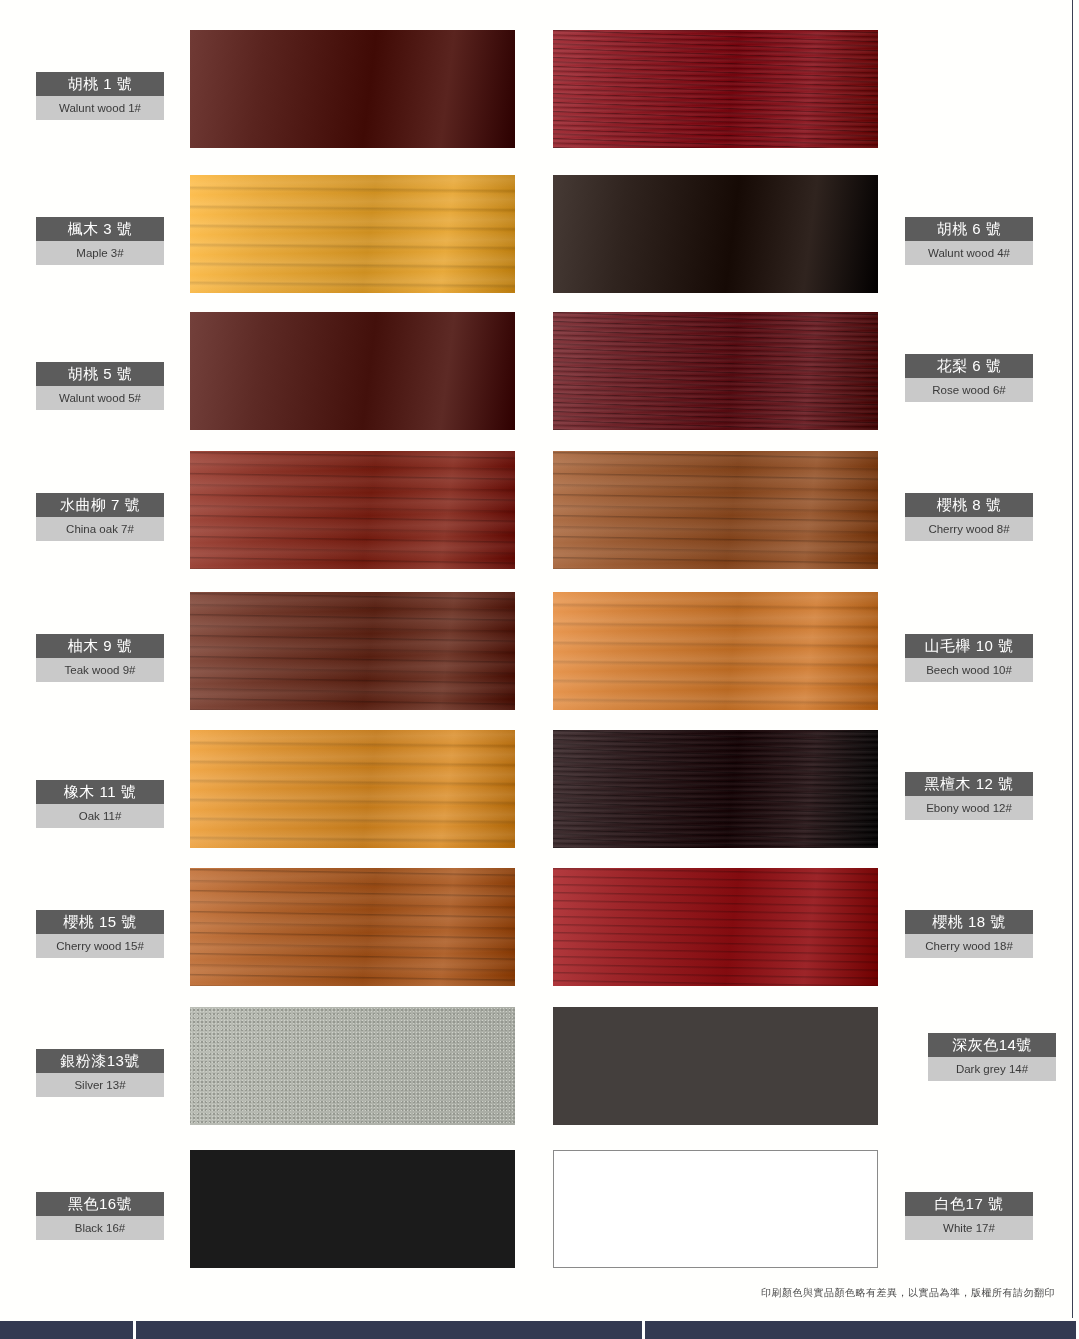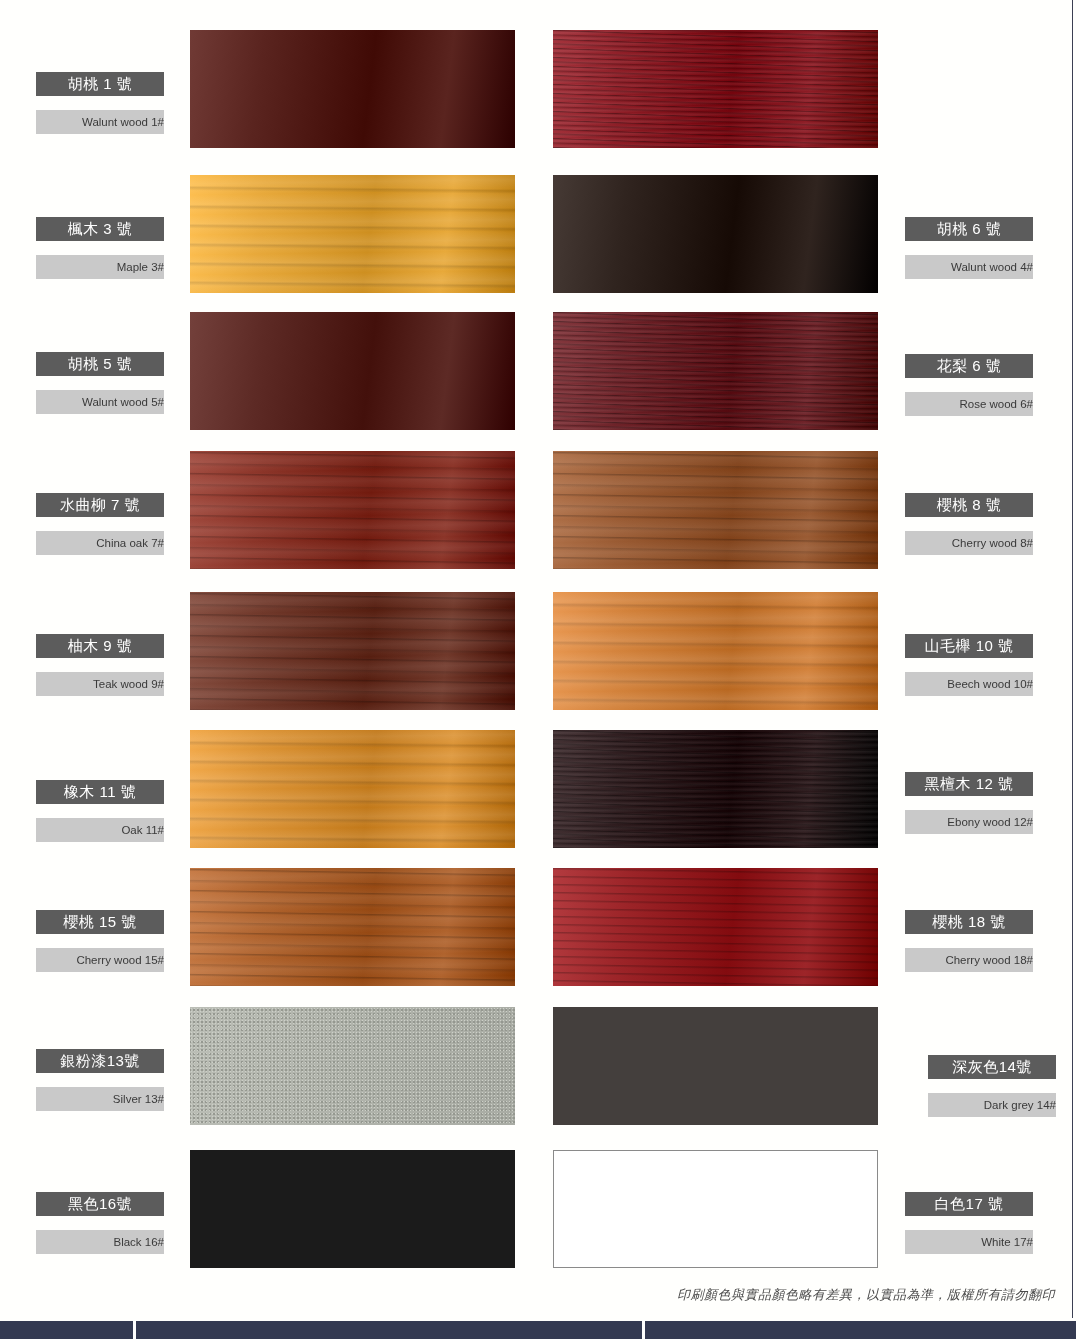--- a/index.html
+++ b/index.html
@@ -37,27 +37,26 @@
     font-size:15px;
     line-height:24px;
     height:24px;
     letter-spacing:0.5px;
     white-space:nowrap;
     overflow:hidden;
   }
   .label .en{
     background:#c9c9c9;
     color:#3a3a3a;
-    text-align:right;
+    text-align:center;
     font-size:11.5px;
     line-height:24px;
     height:24px;
     white-space:nowrap;
     overflow:hidden;
-    margin-top:14px;
   }
 
   
   .swatch{
     position:absolute;
     width:325px;height:118px;
     top:0;
   }
   .swatch.left{left:190px;}
   .swatch.right{left:553px;}
@@ -66,24 +65,23 @@
     border:1px solid #8a8a8a;
     background:#ffffff;
   }
 
   
   .footer-note{
     position:absolute;
     left:0;right:24px;
     top:1286px;
     text-align:right;
-    font-size:13px;
+    font-size:10px;
     color:#4a4a4a;
     letter-spacing:0.5px;
-    font-style:italic;
   }
 
   .bottom-bar{
     position:absolute;left:0;top:1321px;
     width:1079px;height:18px;
     background:#ffffff;
     display:flex;
   }
   .bottom-seg{background:#343a52;height:18px;}
   .bottom-gap{background:#ffffff;height:18px;width:4px;}
@@ -110,21 +108,21 @@
           <div class="en">Maple 3#</div>
         </div>
         <div class="swatch left" style="background: repeating-linear-gradient(180.6deg, rgba(0, 0, 0, 0) 0px, rgba(0, 0, 0, 0) 14px, rgba(0, 0, 0, 0.11) 16px, rgba(0, 0, 0, 0) 19px), repeating-linear-gradient(179.2deg, rgba(255, 255, 255, 0) 0px, rgba(255, 255, 255, 0.1) 9px, rgba(255, 255, 255, 0) 20px), linear-gradient(97deg, rgb(254, 191, 80) 0%, rgb(232, 169, 58) 22%, rgb(206, 143, 32) 55%, rgb(232, 169, 58) 78%, rgb(186, 123, 12) 100%), linear-gradient(rgb(232, 169, 58), rgb(232, 169, 58));"></div>
         <div class="label right" style="top: 42px;">
           <div class="cn">胡桃 6 號</div>
           <div class="en">Walunt wood 4#</div>
         </div>
         <div class="swatch right" style="background: linear-gradient(97deg, rgb(70, 58, 53) 0%, rgb(48, 36, 31) 22%, rgb(22, 10, 5) 55%, rgb(48, 36, 31) 78%, rgb(2, 0, 0) 100%), linear-gradient(rgb(48, 36, 31), rgb(48, 36, 31));"></div>
       </div>
       <div class="row" style="top: 312px;">
-        <div class="label left" style="top: 40px;">
+        <div class="label left" style="top: 50px;">
           <div class="cn">胡桃 5 號</div>
           <div class="en">Walunt wood 5#</div>
         </div>
         <div class="swatch left" style="background: linear-gradient(97deg, rgb(115, 64, 59) 0%, rgb(93, 42, 37) 22%, rgb(67, 16, 11) 55%, rgb(93, 42, 37) 78%, rgb(47, 0, 0) 100%), linear-gradient(rgb(93, 42, 37), rgb(93, 42, 37));"></div>
         <div class="label right" style="top: 42px;">
           <div class="cn">花梨 6 號</div>
           <div class="en">Rose wood 6#</div>
         </div>
         <div class="swatch right" style="background: repeating-linear-gradient(182deg, rgba(0, 0, 0, 0) 0px, rgba(0, 0, 0, 0) 2px, rgba(0, 0, 0, 0.34) 2.6px, rgba(0, 0, 0, 0) 4px, rgba(0, 0, 0, 0) 6px, rgba(0, 0, 0, 0.22) 7px, rgba(0, 0, 0, 0) 9px), repeating-linear-gradient(179deg, rgba(255, 255, 255, 0) 0px, rgba(255, 255, 255, 0.07) 3px, rgba(255, 255, 255, 0) 6px), linear-gradient(97deg, rgb(131, 55, 61) 0%, rgb(109, 33, 39) 22%, rgb(83, 7, 13) 55%, rgb(109, 33, 39) 78%, rgb(63, 0, 0) 100%), linear-gradient(rgb(109, 33, 39), rgb(109, 33, 39));"></div>
       </div>
@@ -175,21 +173,21 @@
           <div class="en">Cherry wood 18#</div>
         </div>
         <div class="swatch right" style="background: repeating-linear-gradient(181deg, rgba(0, 0, 0, 0) 0px, rgba(0, 0, 0, 0) 5px, rgba(0, 0, 0, 0.22) 6px, rgba(0, 0, 0, 0) 8px), linear-gradient(97deg, rgb(179, 59, 63) 0%, rgb(157, 37, 41) 22%, rgb(131, 11, 15) 55%, rgb(157, 37, 41) 78%, rgb(111, 0, 0) 100%), linear-gradient(rgb(157, 37, 41), rgb(157, 37, 41));"></div>
       </div>
       <div class="row" style="top: 1007px;">
         <div class="label left" style="top: 42px;">
           <div class="cn">銀粉漆13號</div>
           <div class="en">Silver 13#</div>
         </div>
         <div class="swatch left" style="background: radial-gradient(rgb(205, 208, 200) 0.7px, transparent 0.8px) 0px 0px / 3px 3px, radial-gradient(rgb(147, 150, 142) 0.7px, transparent 0.8px) 2px 1px / 4px 4px, linear-gradient(100deg, rgb(187, 190, 182) 0%, rgb(177, 180, 172) 45%, rgb(169, 172, 164) 100%) 0px 0px / 100% 100%, linear-gradient(rgb(177, 180, 172), rgb(177, 180, 172)) 0px 0px / 100% 100%;"></div>
-        <div class="label right" style="top: 48px; padding-left: 23px;">
+        <div class="label right" style="top: 26px; padding-left: 23px;">
           <div class="cn">深灰色14號</div>
           <div class="en">Dark  grey 14#</div>
         </div>
         <div class="swatch right" style="background: rgb(68, 63, 61);"></div>
       </div>
       <div class="row" style="top: 1150px;">
         <div class="label left" style="top: 42px; border-radius: 17px;">
           <div class="cn">黑色16號</div>
           <div class="en">Black 16#</div>
         </div>

